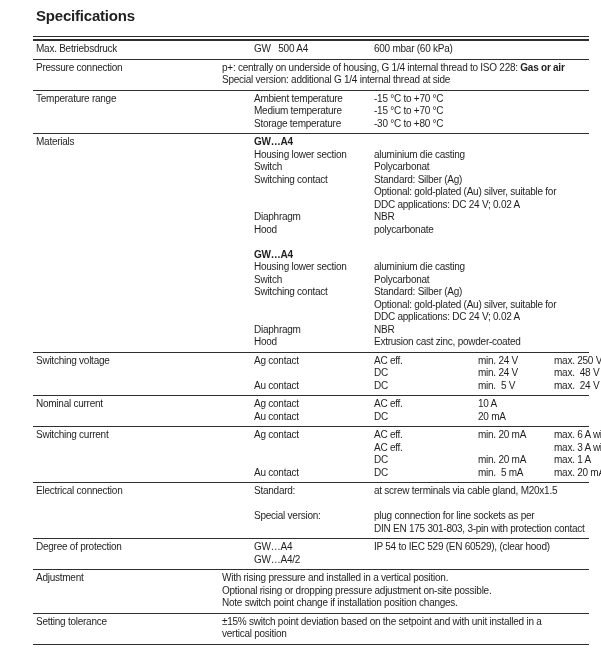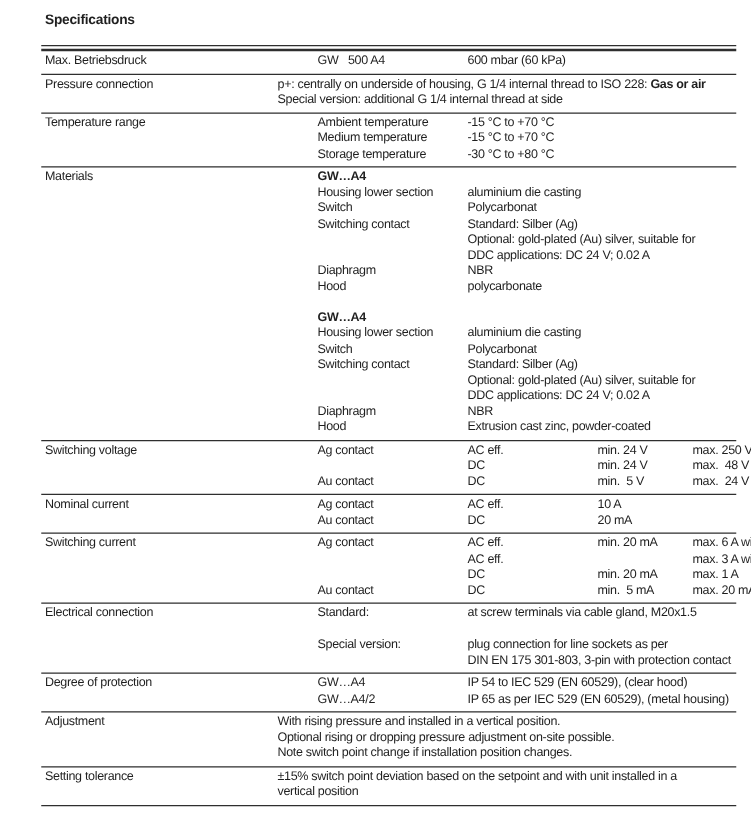--- a/index.html
+++ b/index.html
@@ -9,21 +9,21 @@
     background:var(--bg,#ffffff);
     color:var(--text,#1f1f1f);
     font-family:"Liberation Sans","DejaVu Sans",sans-serif;
     font-size:10px;
     letter-spacing:-0.25px;
     line-height:12.5px;
     overflow:hidden;
   }
   .title{
     position:absolute;left:36px;top:10px;
-    font-weight:bold;font-size:11px;letter-spacing:-0.2px;
+    font-weight:bold;font-size:15px;letter-spacing:-0.2px;
   }
   .spec-table{
     position:absolute;left:33px;top:36px;width:556px;
   }
   .rule-thin{height:1px;background:var(--rule,#2e2e2e);margin-bottom:2px;}
   .rule-thick{height:2px;background:var(--rule,#2e2e2e);}
   .sec{
     display:flex;
     border-bottom:1px solid var(--rule,#2e2e2e);
     padding:2px 0 3px 0;
@@ -247,21 +247,20 @@
         </div>
         <div class="sec sec-8">
           <div class="row-label">Degree of protection</div>
           <div class="row-content">
             <div class="line">
               <span class="cell c0">GW…A4</span>
               <span class="cell cv">IP 54 to IEC 529 (EN 60529), (clear hood)</span>
             </div>
             <div class="line">
               <span class="cell c0">GW…A4/2</span>
-              <span class="cell cv">IP 65 as per IEC 529 (EN 60529), (metal housing)</span>
             </div>
           </div>
         </div>
         <div class="sec sec-9">
           <div class="row-label">Adjustment</div>
           <div class="row-content">
             <div class="line">
               <span class="cell cs">With rising pressure and installed in a vertical position.</span>
             </div>
             <div class="line">

